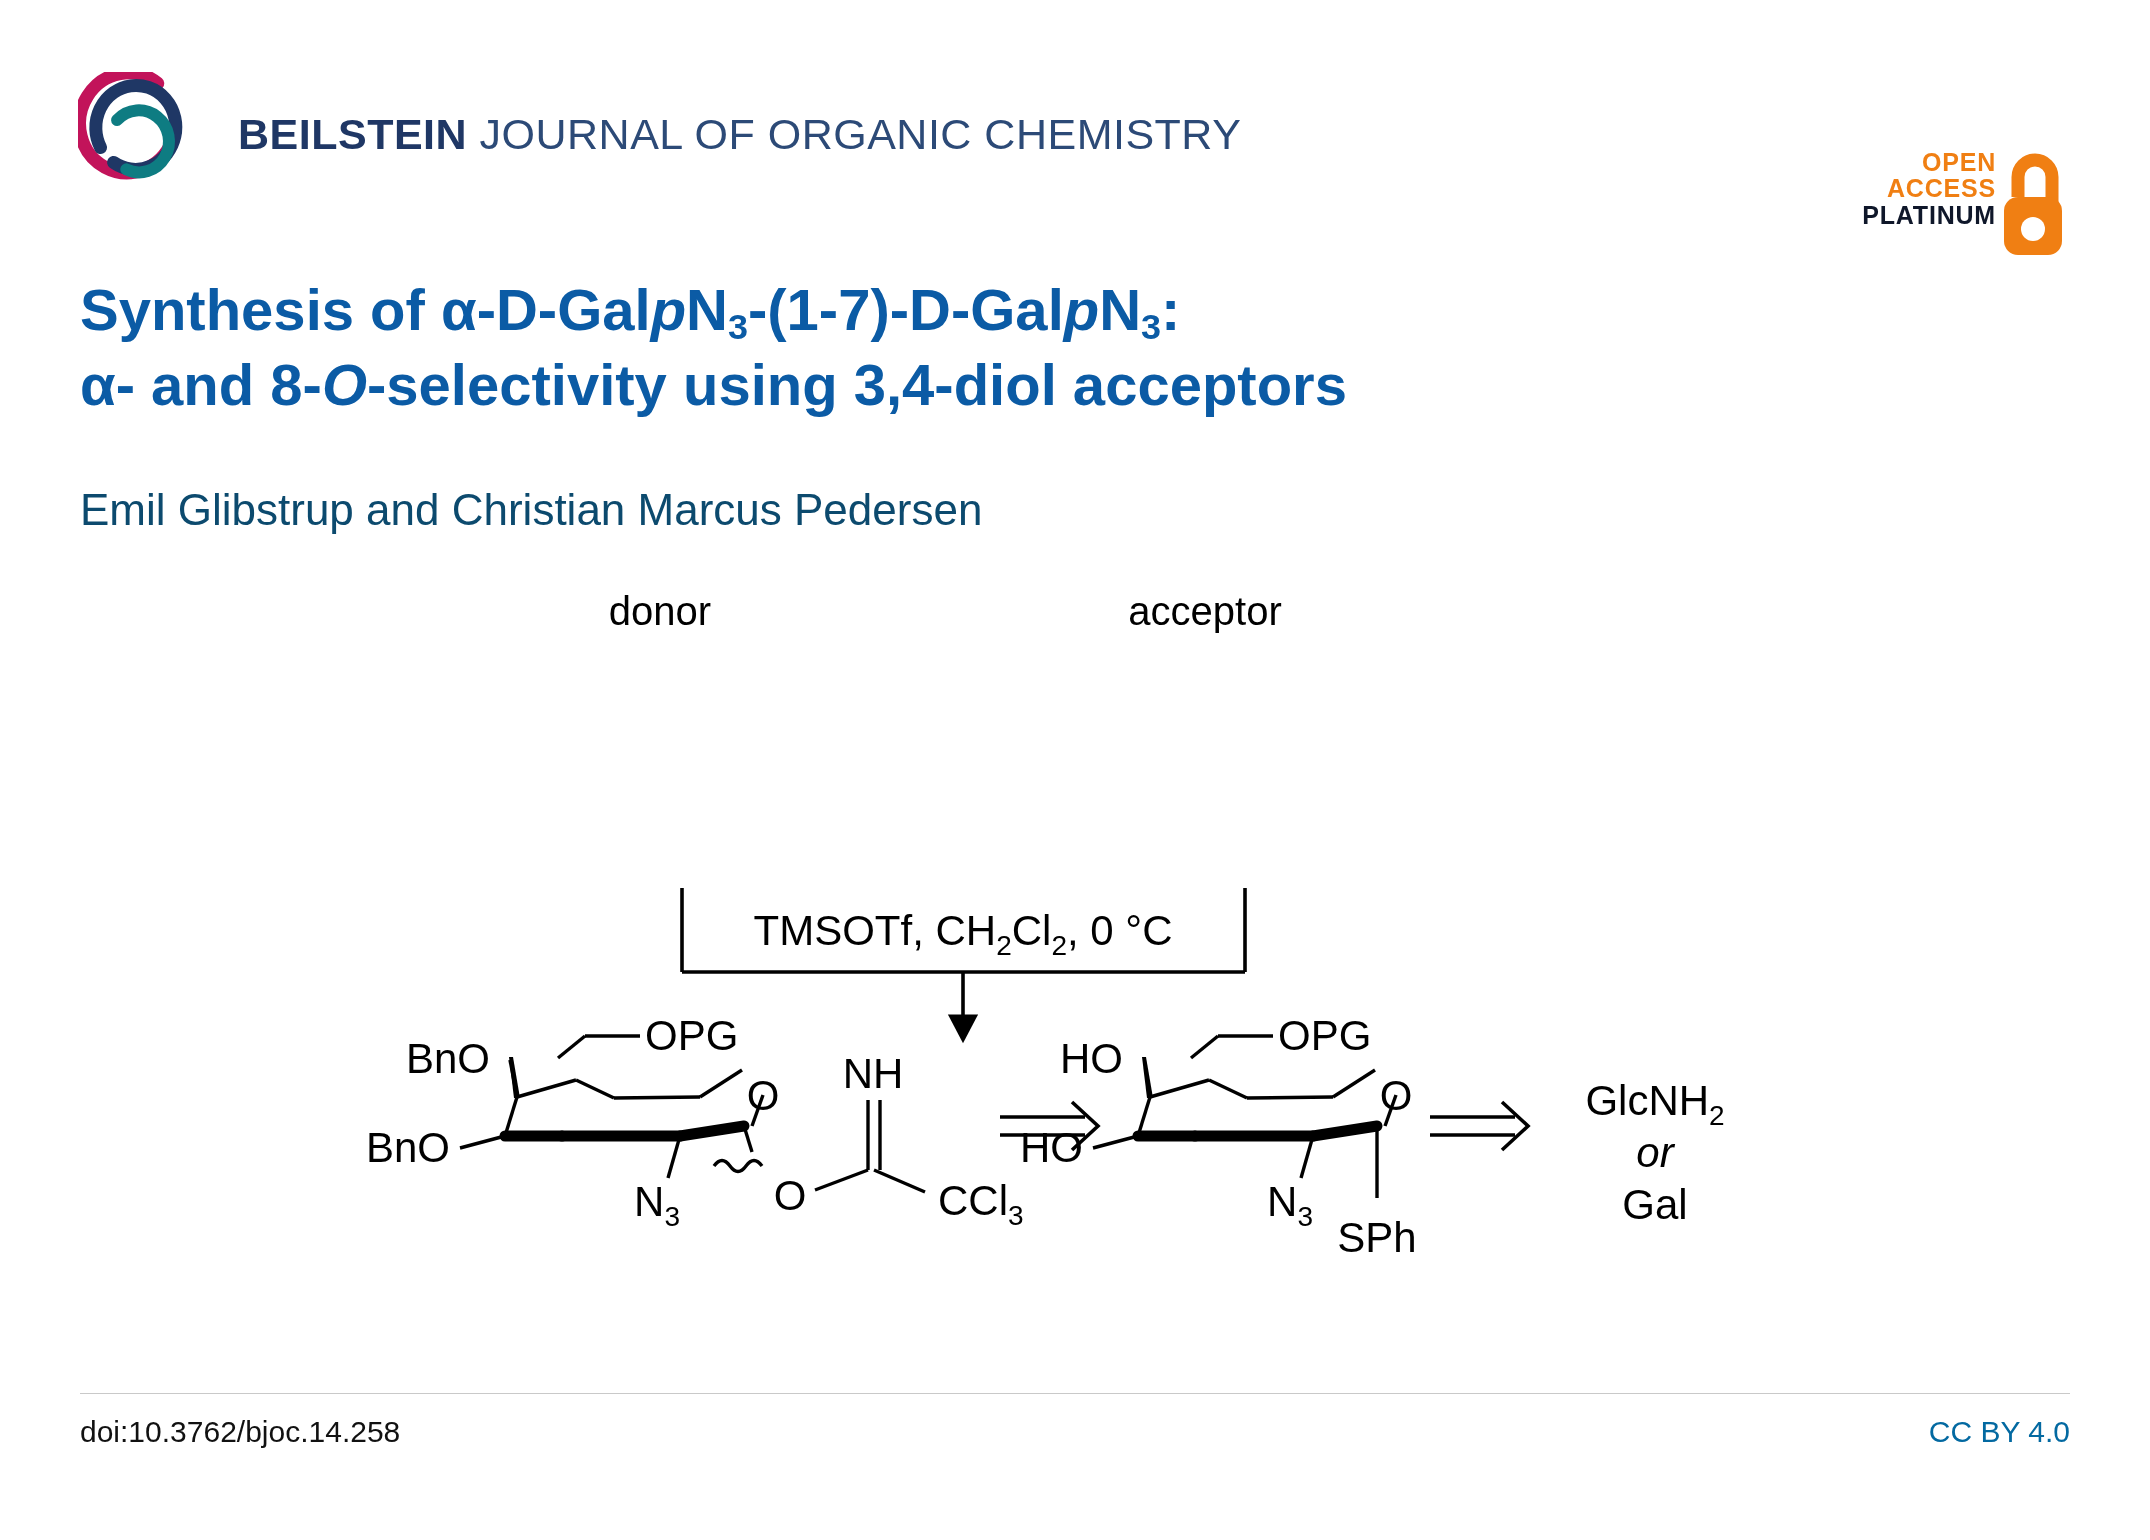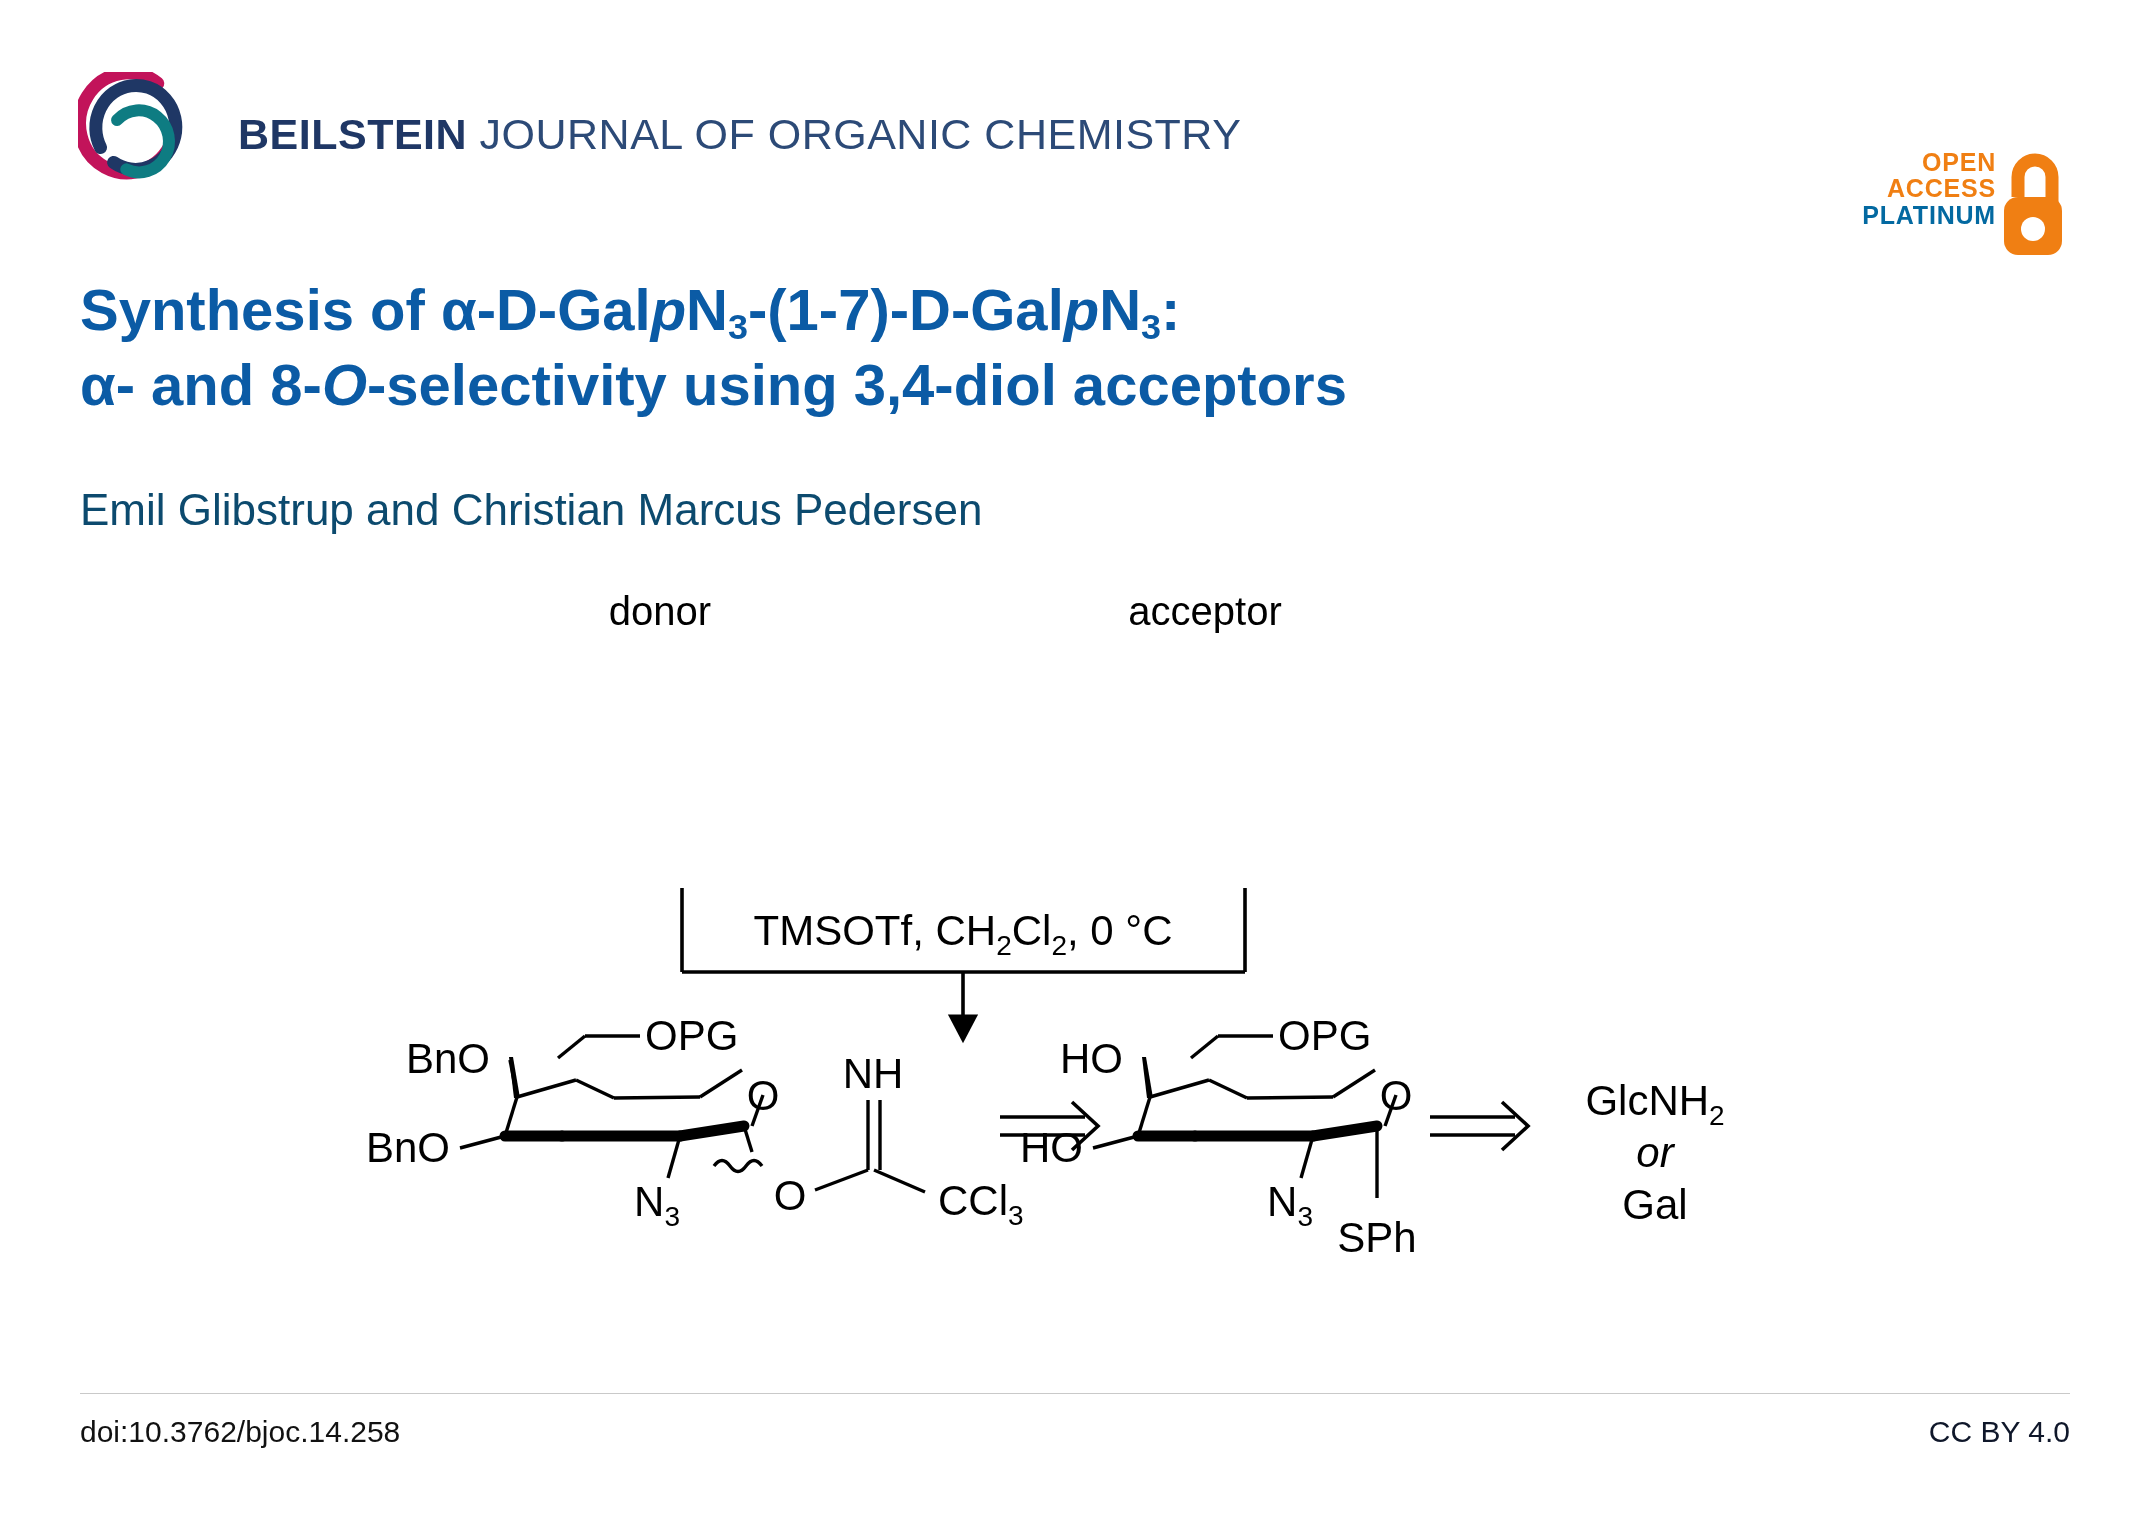--- a/index.html
+++ b/index.html
@@ -59,21 +59,21 @@
     font-size: 25px;
     font-weight: bold;
     letter-spacing: 0.8px;
     color: #F07F13;
     display: block;
   }
   #oa-words .oa-plat {
     font-size: 25px;
     font-weight: bold;
     letter-spacing: 0.8px;
-    color: #0369a1;
+    color: #0f172a;
     display: block;
   }
   #oa-lock {
     position: absolute;
     right: 18px; top: 74px;
     width: 72px; height: 108px;
   }
 
   
   #title-block {
@@ -126,21 +126,21 @@
     left: 80px; top: 1415px;
     font-size: 30px;
     color: #111111;
     white-space: nowrap;
     font-stretch: condensed;
   }
   #license {
     position: absolute;
     right: 80px; top: 1415px;
     font-size: 30px;
-    color: #0f172a;
+    color: #0369a1;
     white-space: nowrap;
     font-stretch: condensed;
   }
 </style>
 </head>
 <body>
 
 <div id="header">
 
   <div id="brand-logo">

